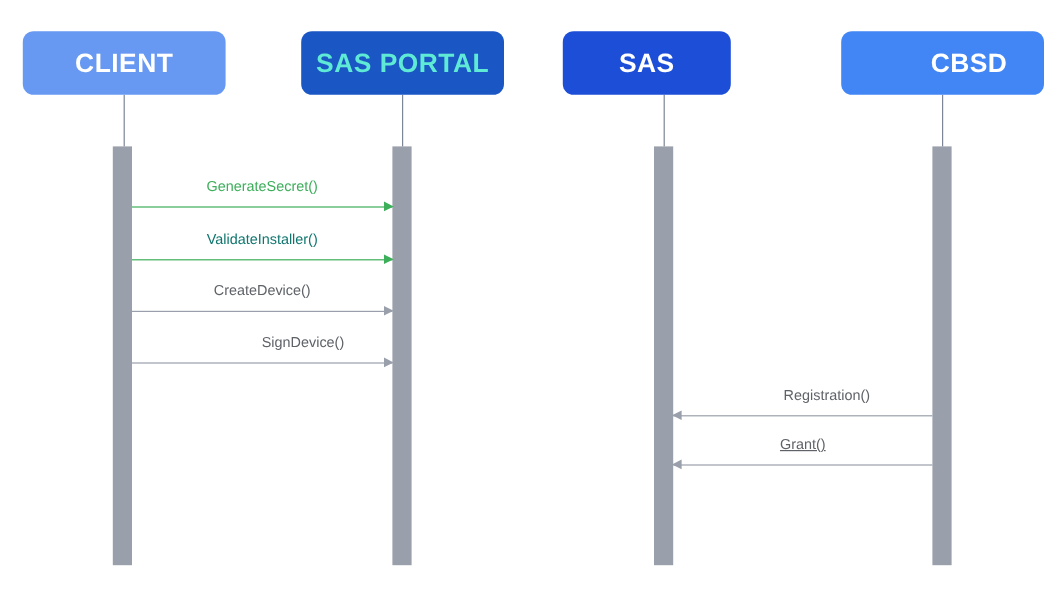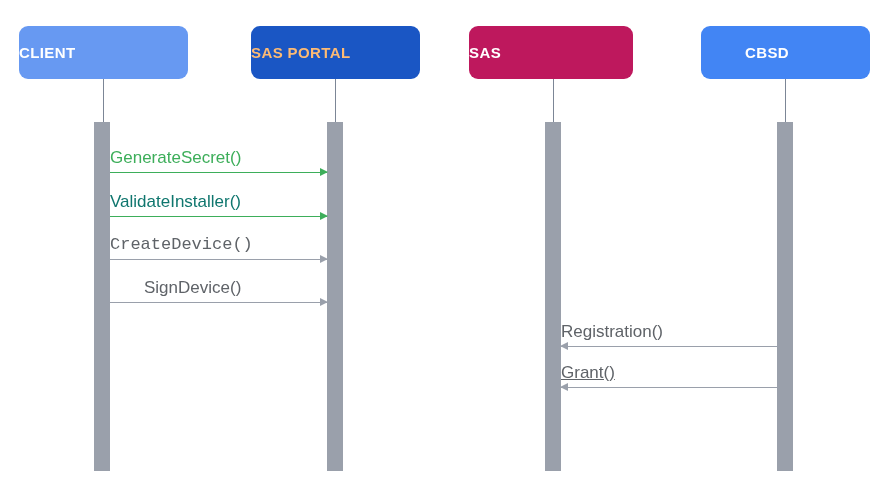--- a/index.html
+++ b/index.html
@@ -20,23 +20,24 @@
     overflow: hidden;
   }
 
   
   .participant-box {
     position: absolute;
     box-sizing: border-box;
     border-radius: 9px;
     display: flex;
     align-items: center;
+    justify-content: center;
     color: #ffffff;
     font-weight: bold;
-    font-size: 15px;
+    font-size: 22px;
     letter-spacing: 0.4px;
     user-select: none;
   }
 
   
   .lifeline {
     position: absolute;
     width: 1px;
     background: #7c8696;
   }
@@ -73,43 +74,44 @@
   }
   .message-head.to-left {
     left: -1px;
     border-right-width: 8px;
     border-right-style: solid;
   }
   .message-label {
     position: absolute;
     left: 0;
     width: 100%;
-    font-size: 17px;
+    text-align: center;
+    font-size: 12px;
     white-space: nowrap;
     user-select: none;
   }
 </style>
 </head>
 <body>
 
 <div id="diagram-root">
   <div id="participants-layer">
       <div class="activation-bar" style="left: 94px; top: 122px; width: 16px; height: 349px; background: rgb(154, 160, 171);"></div>
       <div class="lifeline" style="left: 103px; top: 79px; height: 43px; background: rgb(124, 134, 150);"></div>
       <div class="participant-box" style="left: 19px; top: 26px; width: 169px; height: 53px; background: rgb(103, 153, 242);">
         <span style="color: rgb(255, 255, 255);">CLIENT</span>
       </div>
       <div class="activation-bar" style="left: 327px; top: 122px; width: 16px; height: 349px; background: rgb(154, 160, 171);"></div>
       <div class="lifeline" style="left: 335px; top: 79px; height: 43px; background: rgb(124, 134, 150);"></div>
       <div class="participant-box" style="left: 251px; top: 26px; width: 169px; height: 53px; background: rgb(26, 86, 196);">
-        <span style="color: #fdba74;">SAS PORTAL</span>
+        <span style="color: #5eead4;">SAS PORTAL</span>
       </div>
       <div class="activation-bar" style="left: 545px; top: 122px; width: 16px; height: 349px; background: rgb(154, 160, 171);"></div>
       <div class="lifeline" style="left: 553px; top: 79px; height: 43px; background: rgb(124, 134, 150);"></div>
-      <div class="participant-box" style="left: 469px; top: 26px; width: 164px; height: 53px; background: #be185d;">
+      <div class="participant-box" style="left: 469px; top: 26px; width: 140px; height: 53px; background: #1d4ed8;">
         <span style="color: rgb(255, 255, 255);">SAS</span>
       </div>
       <div class="activation-bar" style="left: 777px; top: 122px; width: 16px; height: 349px; background: rgb(154, 160, 171);"></div>
       <div class="lifeline" style="left: 785px; top: 79px; height: 43px; background: rgb(124, 134, 150);"></div>
       <div class="participant-box" style="left: 701px; top: 26px; width: 169px; height: 53px; background: rgb(66, 133, 244); padding-left: 44px;">
         <span style="color: rgb(255, 255, 255);">CBSD</span>
       </div>
     </div>
   <div id="messages-layer">
       <div class="message" style="left: 110px; top: 172px; width: 217px;">
@@ -118,31 +120,31 @@
         <div class="message-label" style="color: rgb(61, 174, 90); top: -24px;">GenerateSecret()</div>
       </div>
       <div class="message" style="left: 110px; top: 216px; width: 217px;">
         <div class="message-line" style="border-top-color: rgb(61, 174, 90);"></div>
         <div class="message-head to-right" style="top: -4px; border-left-color: rgb(61, 174, 90);"></div>
         <div class="message-label" style="color: #0f766e; top: -24px;">ValidateInstaller()</div>
       </div>
       <div class="message" style="left: 110px; top: 259px; width: 217px;">
         <div class="message-line" style="border-top-color: rgb(154, 160, 171);"></div>
         <div class="message-head to-right" style="top: -4px; border-left-color: rgb(154, 160, 171);"></div>
-        <div class="message-label" style="color: rgb(95, 99, 104); top: -24px; font-family: Liberation Mono, monospace;">CreateDevice()</div>
+        <div class="message-label" style="color: rgb(95, 99, 104); top: -24px;">CreateDevice()</div>
       </div>
       <div class="message" style="left: 110px; top: 302px; width: 217px;">
         <div class="message-line" style="border-top-color: rgb(154, 160, 171);"></div>
         <div class="message-head to-right" style="top: -4px; border-left-color: rgb(154, 160, 171);"></div>
         <div class="message-label" style="color: rgb(95, 99, 104); top: -24px; margin-left: 34px;">SignDevice()</div>
       </div>
       <div class="message" style="left: 561px; top: 346px; width: 216px;">
         <div class="message-line" style="border-top-color: rgb(154, 160, 171);"></div>
         <div class="message-head to-left" style="top: -4px; border-right-color: rgb(154, 160, 171);"></div>
-        <div class="message-label" style="color: rgb(95, 99, 104); top: -24px;">Registration()</div>
+        <div class="message-label" style="color: rgb(95, 99, 104); top: -24px; padding-left: 20px;">Registration()</div>
       </div>
       <div class="message" style="left: 561px; top: 387px; width: 216px;">
         <div class="message-line" style="border-top-color: rgb(154, 160, 171);"></div>
         <div class="message-head to-left" style="top: -4px; border-right-color: rgb(154, 160, 171);"></div>
         <div class="message-label" style="color: rgb(95, 99, 104); top: -24px; text-decoration: underline;">Grant()</div>
       </div>
     </div>
 </div>
 
 </body></html>

